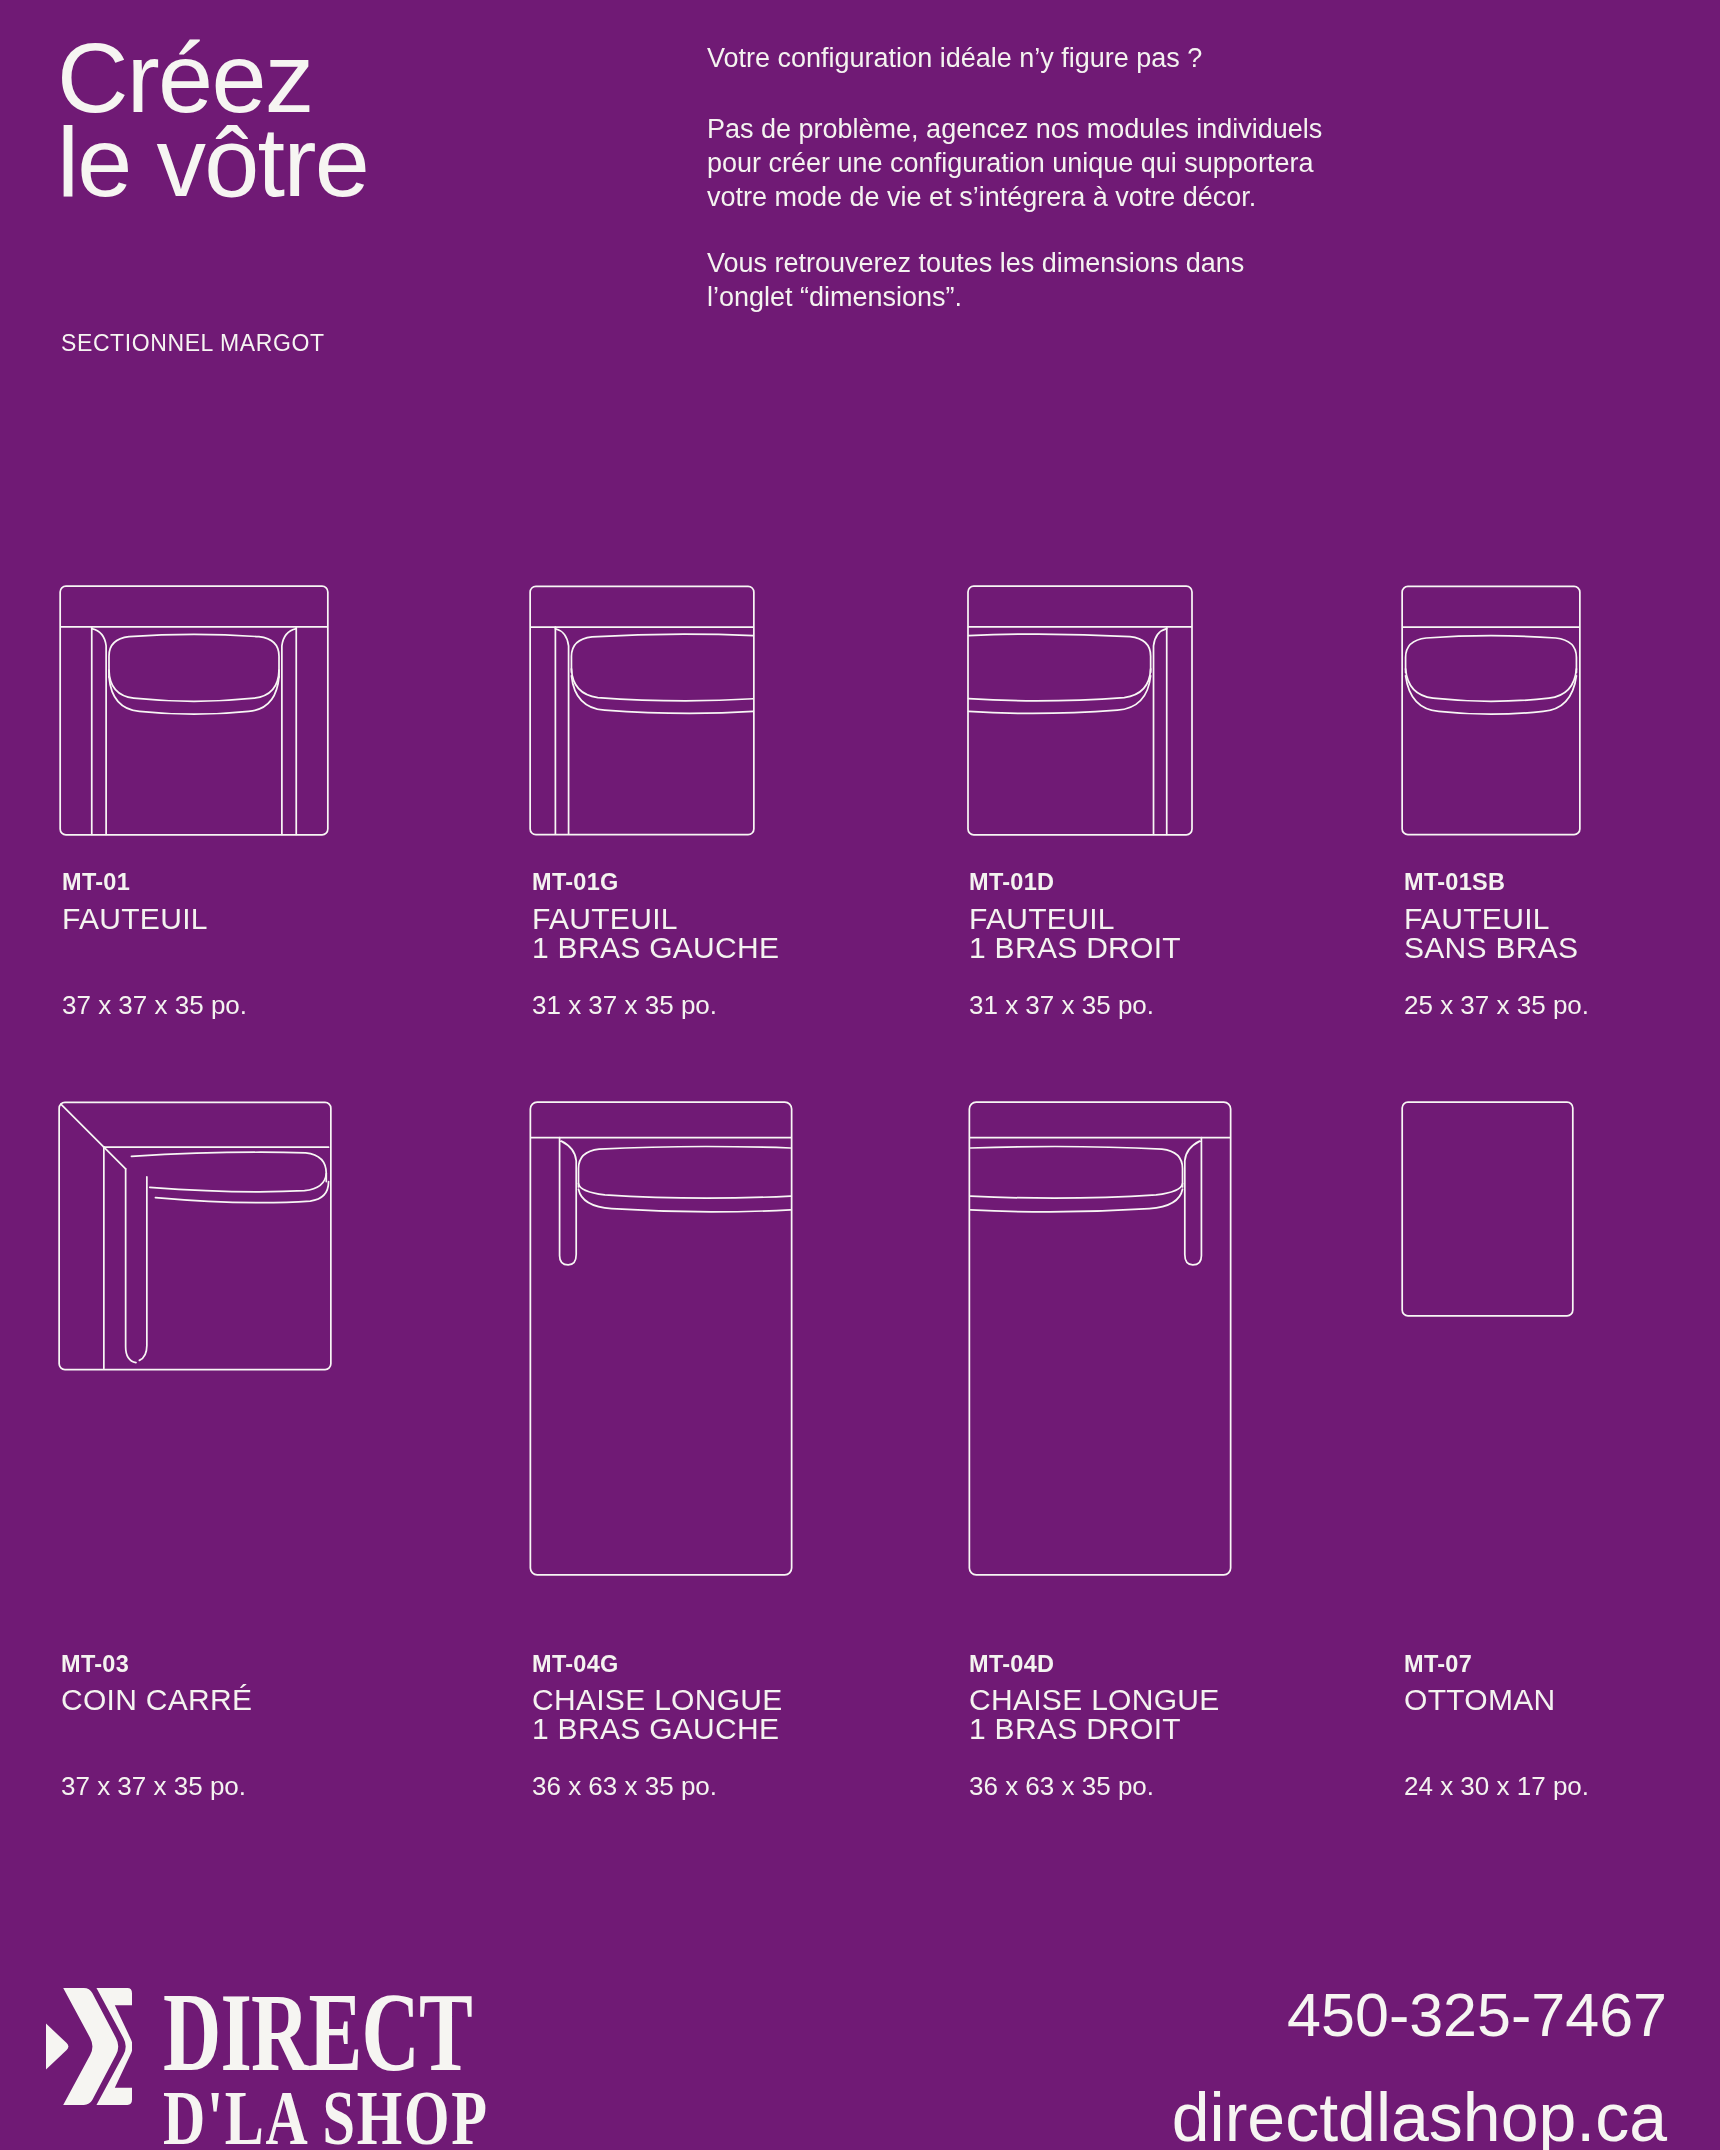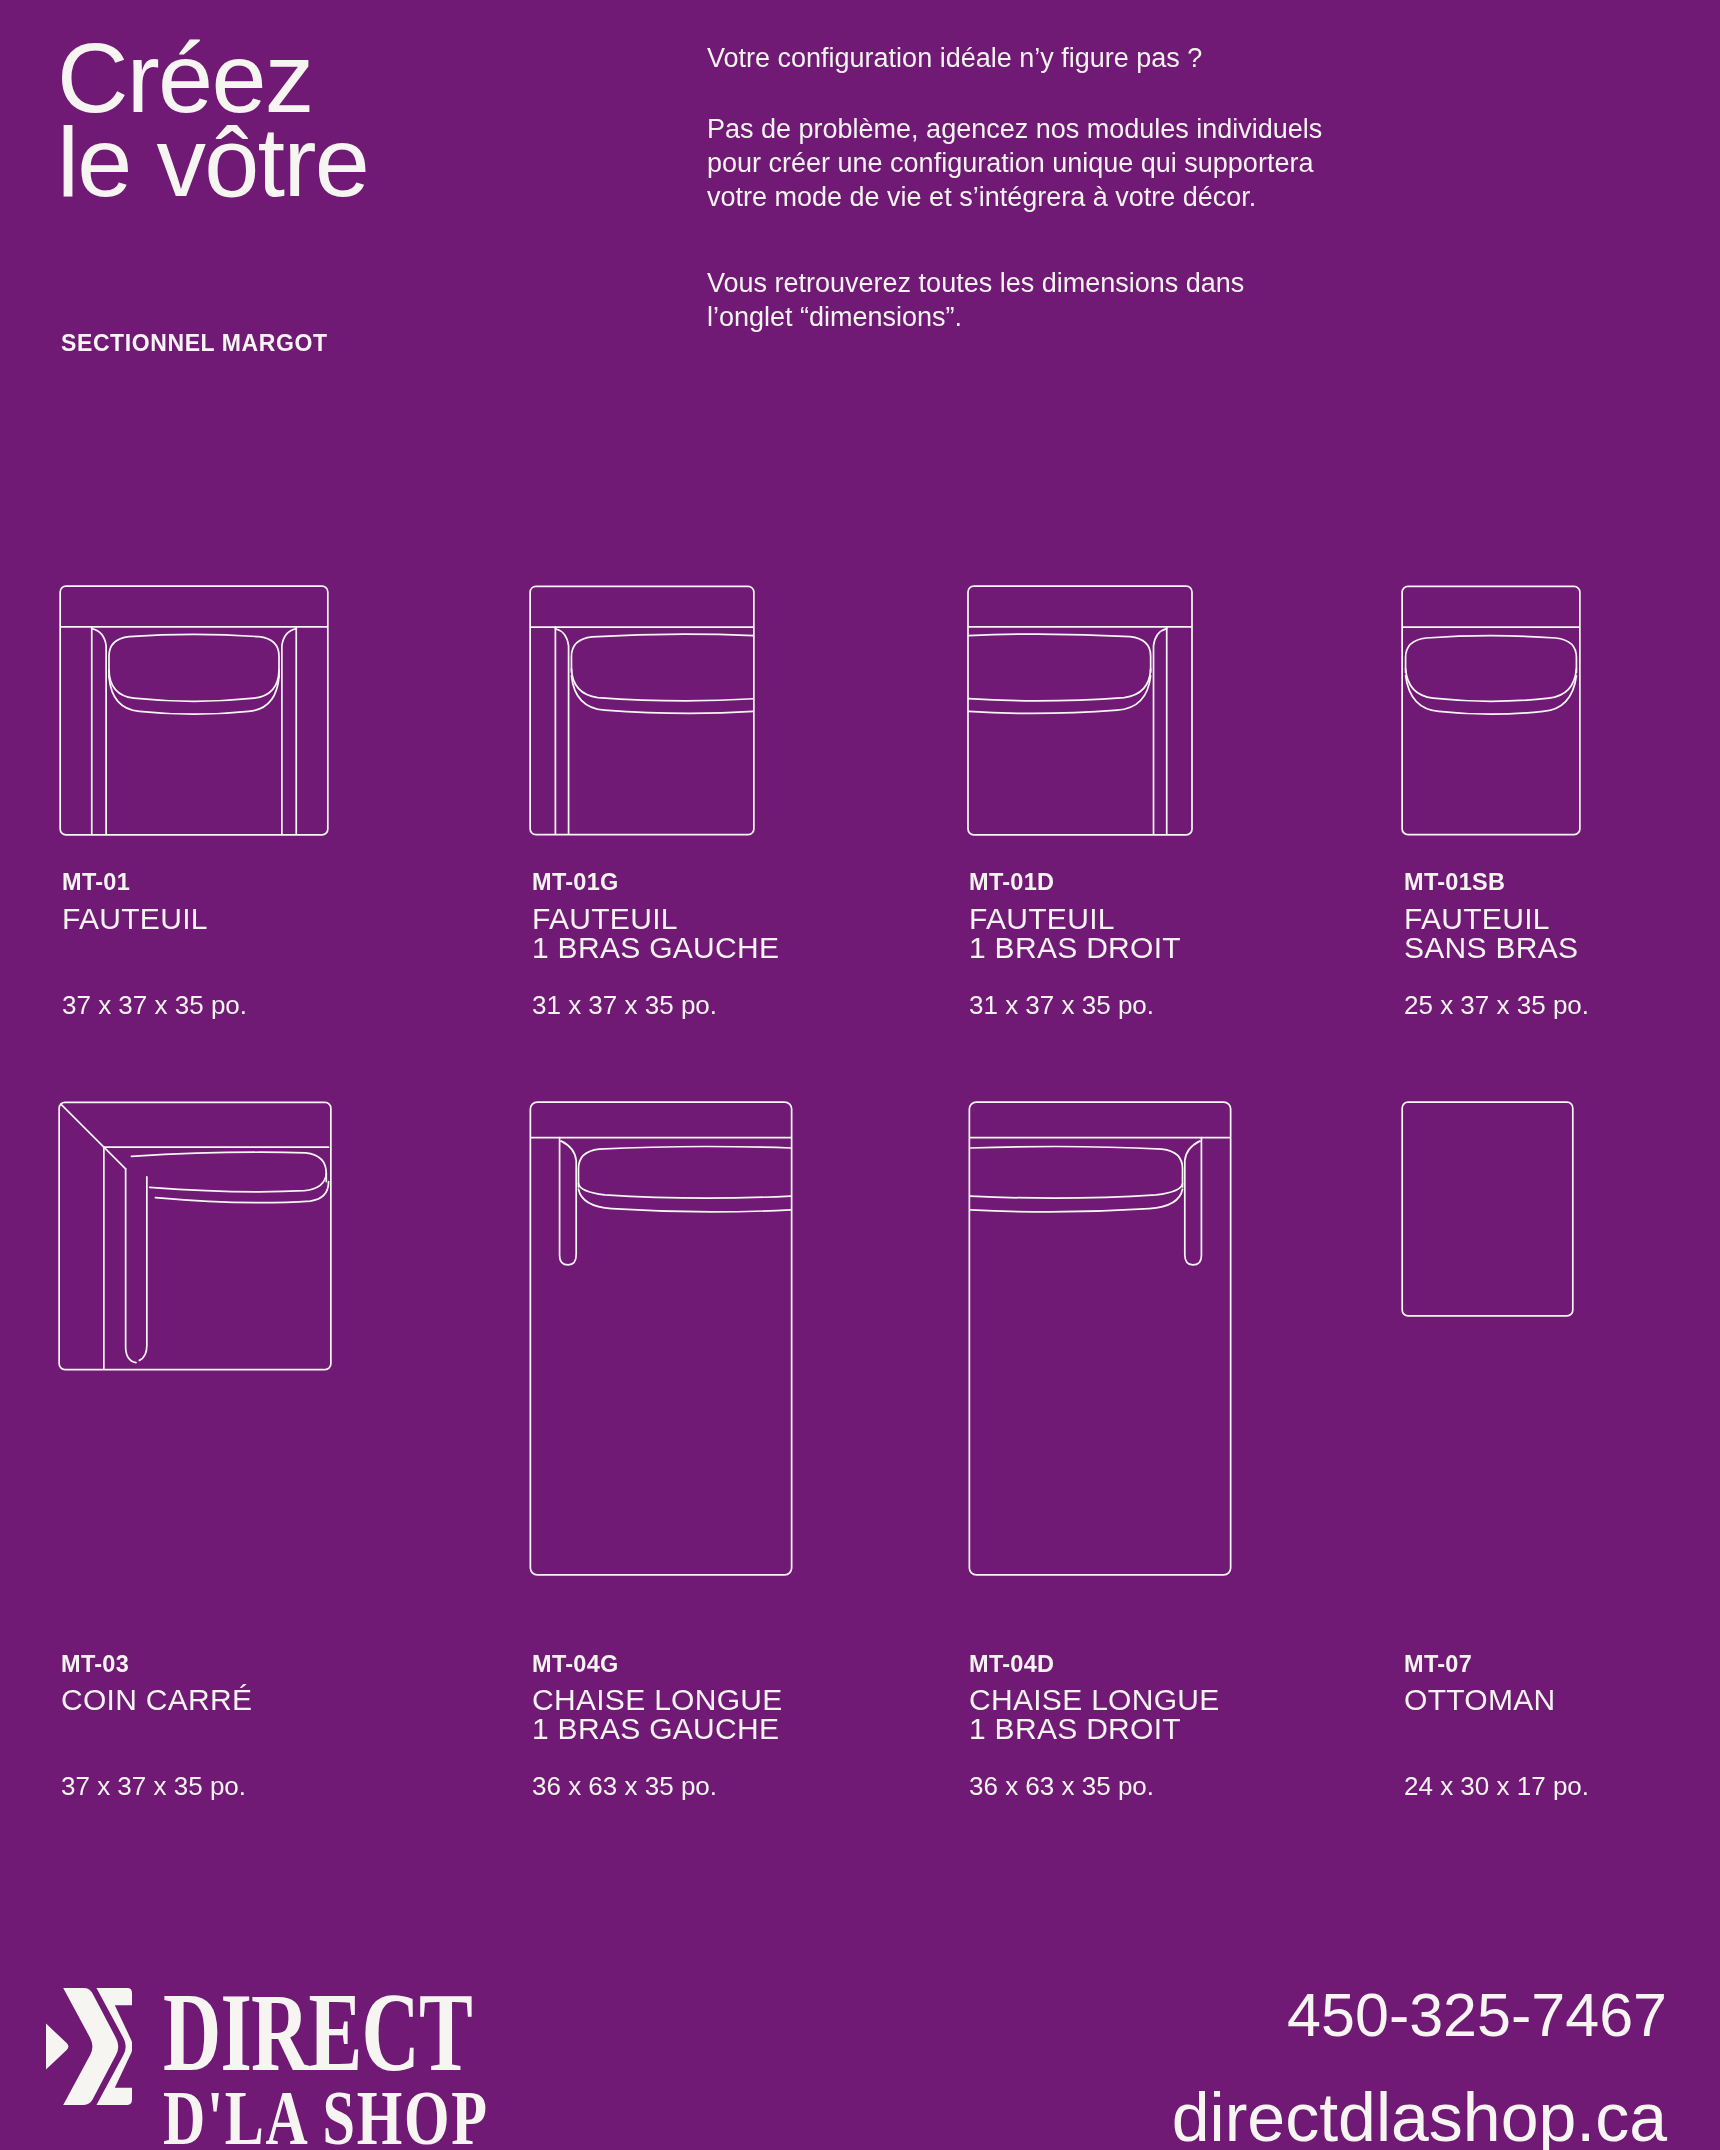--- a/index.html
+++ b/index.html
@@ -14,29 +14,29 @@
   }
   .pre{white-space:pre-line;}
 
   .title{
     position:absolute;left:57px;top:36px;
     font-size:99px;line-height:84px;font-weight:500;
     letter-spacing:-1.7px;color:#f6f5f2;
   }
   .collection{
     position:absolute;left:61px;top:330px;
-    font-size:23px;font-weight:700;letter-spacing:0.6px;color:#f6f5f2;
+    font-size:23px;font-weight:400;letter-spacing:0.6px;color:#f6f5f2;
   }
   .intro{
     position:absolute;left:707px;top:41px;width:964px;
     font-size:27px;line-height:34px;color:#f4f3f0;
   }
   .intro .para{margin:0 0 0 0;}
   .intro .para.gap-small{margin-top:37px;}
-  .intro .para.gap-big{margin-top:52px;}
+  .intro .para.gap-big{margin-top:32px;}
 
   .mod-svg{position:absolute;}
   .mod-svg path,.mod-svg rect{
     fill:none;stroke:#f8f7f5;stroke-width:3px;
     stroke-linecap:round;stroke-linejoin:round;
   }
   .mod-code{position:absolute;font-size:23.5px;font-weight:700;letter-spacing:0.3px;color:#f4f3f0;}
   .mod-name{position:absolute;font-size:30px;line-height:29px;letter-spacing:0.3px;color:#f4f3f0;}
   .mod-dims{position:absolute;font-size:26px;color:#f4f3f0;margin-top:16px;}
 

